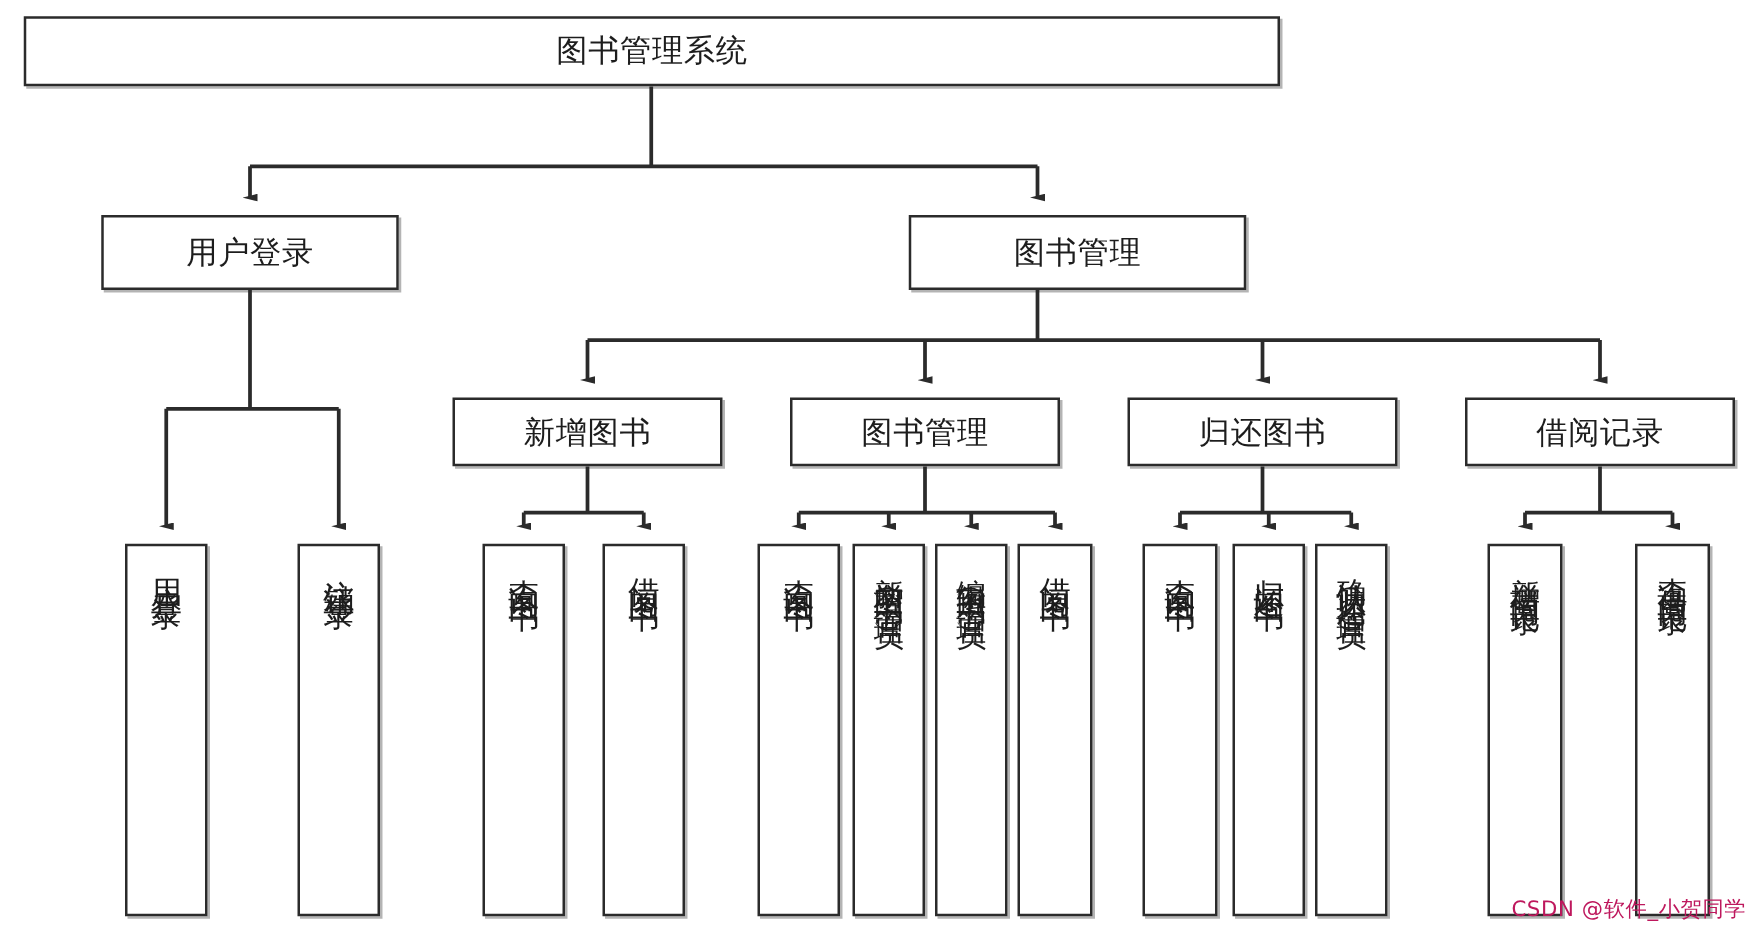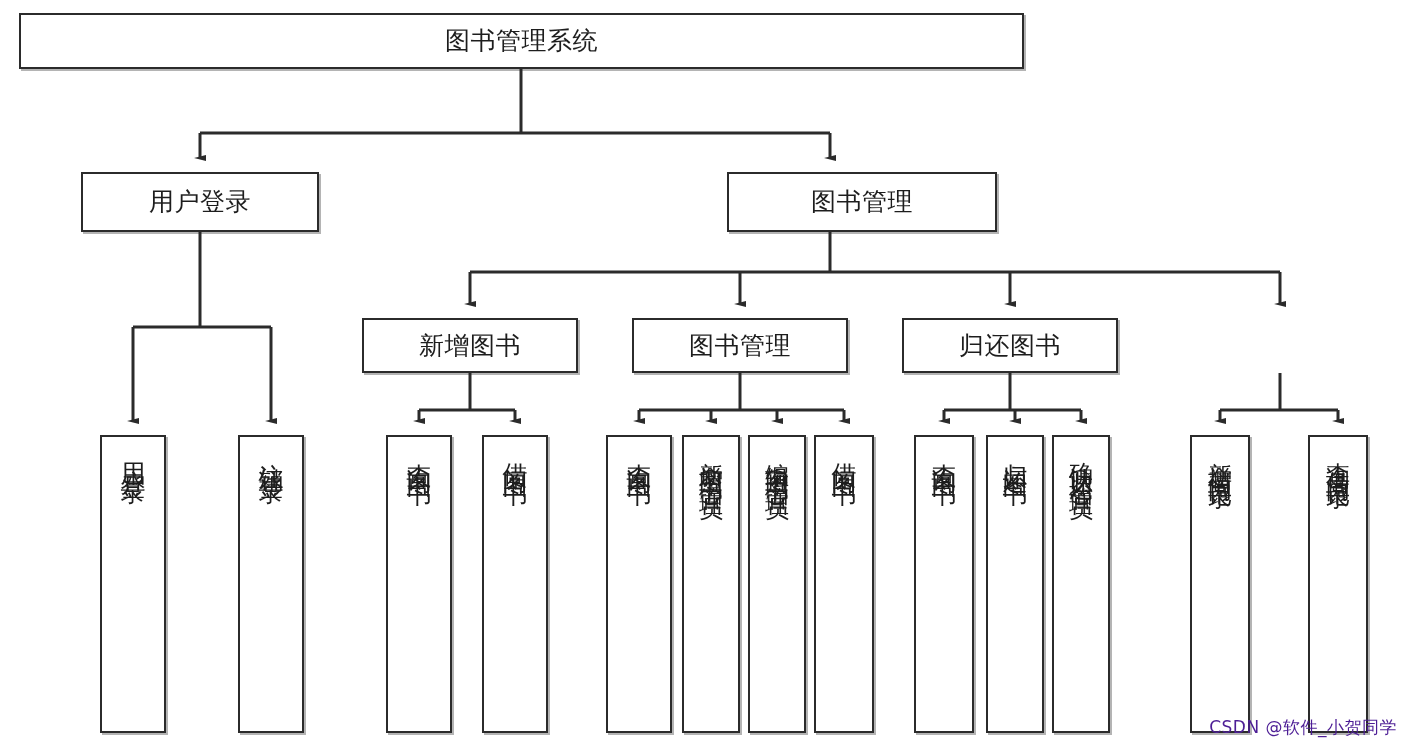--- a/index.html
+++ b/index.html
@@ -60,21 +60,21 @@
   }
   .node.vertical.tall .label {
     font-size: 24px;
     letter-spacing: 5px;
   }
   .watermark {
     position: absolute;
     right: 8px;
     bottom: 8px;
     font-size: 17px;
-    color: #4c1d95;
+    color: #be185d;
     letter-spacing: 0.5px;
     white-space: nowrap;
     user-select: none;
   }
 </style>
 </head>
 <body>
 
 <div id="diagram-root">
 
@@ -141,20 +141,23 @@
 
   <div class="node horizontal" id="node-l3-0" style="left: 362px; top: 318px; width: 216px; height: 55px;">
     <span class="label">新增图书</span>
   </div>
   <div class="node horizontal" id="node-l3-1" style="left: 632px; top: 318px; width: 216px; height: 55px;">
     <span class="label">图书管理</span>
   </div>
   <div class="node horizontal" id="node-l3-2" style="left: 902px; top: 318px; width: 216px; height: 55px;">
     <span class="label">归还图书</span>
   </div>
+  <div class="node horizontal" id="node-l3-3" style="left: 1172px; top: 318px; width: 216px; height: 55px;">
+    <span class="label">借阅记录</span>
+  </div>
 
   <div class="node vertical" id="node-leaf-0" style="left: 100px; top: 435px; width: 66px; height: 298px;">
     <span class="label">用户登录</span>
   </div>
   <div class="node vertical" id="node-leaf-1" style="left: 238px; top: 435px; width: 66px; height: 298px;">
     <span class="label">注销登录</span>
   </div>
   <div class="node vertical" id="node-leaf-2" style="left: 386px; top: 435px; width: 66px; height: 298px;">
     <span class="label">查询图书</span>
   </div>

